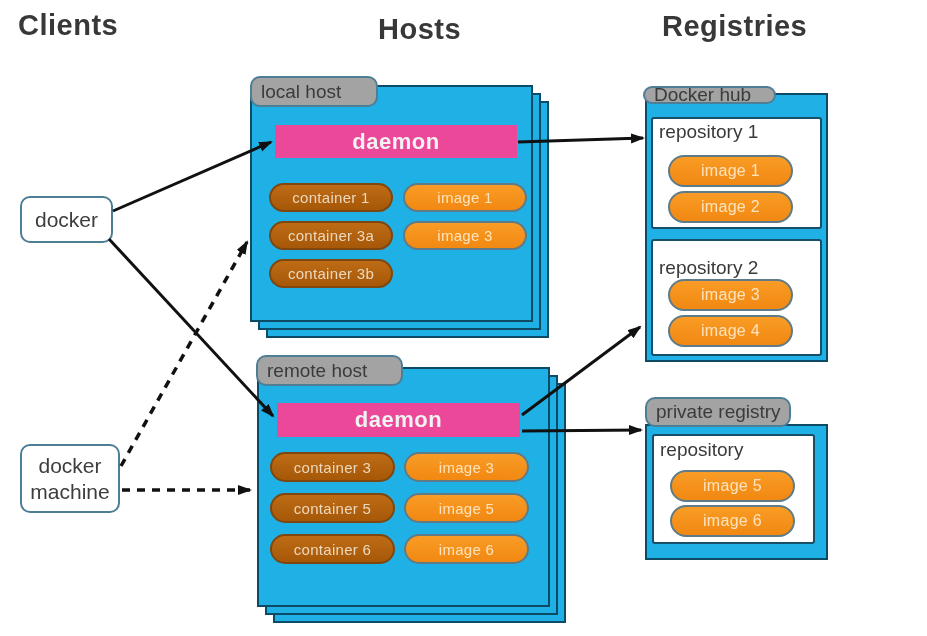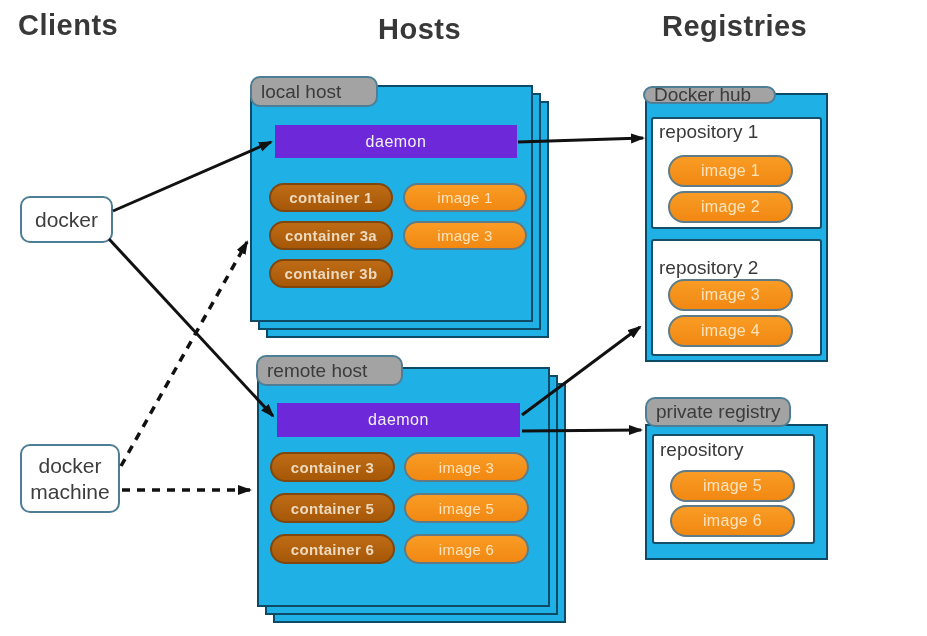--- a/index.html
+++ b/index.html
@@ -26,32 +26,32 @@
     position: absolute; background: #1fb1e6; border: 2px solid #0c4a66;
     z-index: 1;
   }
   .tab {
     position: absolute; background: #a3a3a3; border: 2px solid #4e7e96;
     border-radius: 10px; font-size: 19px; color: #3b3b3b;
     display: flex; align-items: center; padding: 0 9px; z-index: 4;
     white-space: nowrap;
   }
   .daemon {
-    position: absolute; background: #6d28d9; color: #f2f2f2;
+    position: absolute; background: #ec4899; color: #f2f2f2;
     display: flex; align-items: center; justify-content: center;
-    font-size: 16px; letter-spacing: 0.5px; z-index: 3;
+    font-size: 22px; letter-spacing: 0.5px; z-index: 3; font-weight: bold;
   }
   .pill {
     position: absolute; border-radius: 15px;
     display: flex; align-items: center; justify-content: center;
     font-size: 15px; letter-spacing: 0.3px; z-index: 3;
   }
   .pill.container {
     background: linear-gradient(#be6b15, #a65808);
-    border: 2px solid #7e470f; color: #edd9be; font-weight: bold;
+    border: 2px solid #7e470f; color: #edd9be;
   }
   .pill.image {
     background: linear-gradient(#f99c25, #f18812);
     border: 2px solid #5e7b87; color: #ffe3bc;
   }
   .pill.reg { font-size: 16px; border-radius: 16px; }
   .repo-box {
     position: absolute; background: #ffffff; border: 2px solid #174e68;
     border-radius: 3px; z-index: 3;
   }

